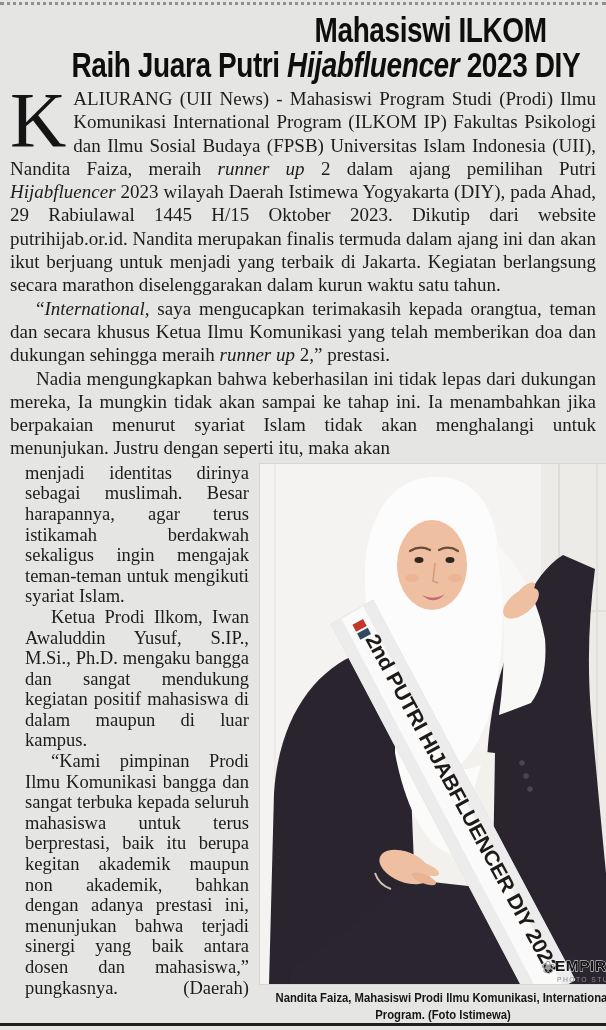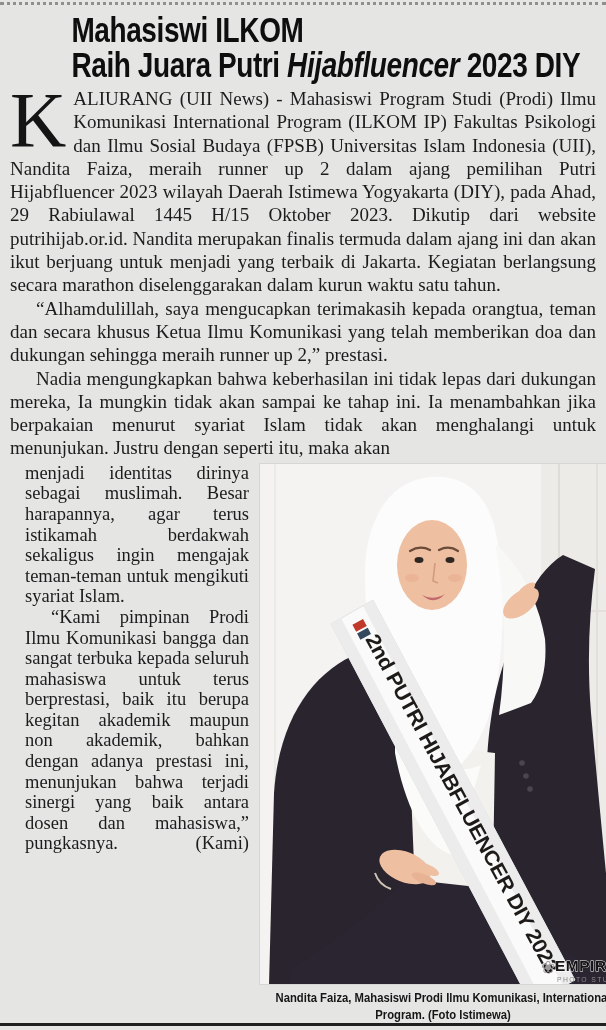--- a/index.html
+++ b/index.html
@@ -7,36 +7,36 @@
     position:relative; width:606px; height:1030px;
     background:#e5e5e4; overflow:hidden;
     color:#1c1c1c;
   }
   .top-dotted {
     position:absolute; top:2px; left:0; width:606px; height:0;
     border-top:3px dotted #8f8f8f;
   }
   
   .headline {
-    margin-top:12px; text-align:left;
+    margin-top:12px; text-align:right;
     font-family:"Liberation Sans", sans-serif; font-weight:bold; color:#0e0e0e;padding-left:12px;
   }
   .hl-inner {
     transform:scaleX(0.80); transform-origin:center top;
     white-space:nowrap; font-size:35px; line-height:35px; letter-spacing:-0.5px;
   }
   .hl-italic { font-style:italic; }
   
   .body-text {
     margin-top:5px; padding:0 10px;
     font-family:"Liberation Serif", serif; text-align:justify;
   }
   .fw { font-size:19px; line-height:23.3px; margin:0; }
   .indent { text-indent:26px; }
-  .it { }
+  .it { font-style:italic; }
   .dropcap {
     float:left; font-size:78px; line-height:60px; height:66px;
     padding:3px 7px 0 0; font-weight:normal; color:#141414;
   }
   .columns { display:flex; gap:10px; padding:0 25px; margin-top:3px; }
   .leftcol {
     width:224px; flex:none;
     font-family:"Liberation Serif", serif; text-align:justify;
     font-size:18.5px; line-height:20.6px;
   }
@@ -64,29 +64,30 @@
   <div class="headline">
     <div class="hl-inner">
       <div>Mahasiswi ILKOM</div>
       <div><span>Raih Juara Putri </span><span class="hl-italic">Hijabfluencer</span><span> 2023 DIY</span></div>
     </div>
   </div>
 
   <div class="body-text">
     <p class="fw"><span class="dropcap">K</span><span>ALIURANG (UII News) - Mahasiswi Program Studi (Prodi) Ilmu Komunikasi International Program (ILKOM IP) Fakultas Psikologi dan Ilmu Sosial Budaya (FPSB) Universitas Islam Indonesia (UII), Nandita Faiza, meraih </span><span class="it">runner up</span><span> 2 dalam ajang pemilihan Putri </span><span class="it">Hijabfluencer</span><span> 2023 wilayah Daerah Istimewa Yogyakarta (DIY), pada Ahad, 29 Rabiulawal 1445 H/15 Oktober 2023. Dikutip dari website putrihijab.or.id. Nandita merupakan finalis termuda dalam ajang ini dan akan ikut berjuang untuk menjadi yang terbaik di Jakarta. Kegiatan berlangsung secara marathon diselenggarakan dalam kurun waktu satu tahun.</span></p>
 
-    <p class="fw indent"><span>“</span><span class="it">Alhamdulillah,</span><span> saya mengucapkan terimakasih kepada orangtua, teman dan secara khusus Ketua Ilmu Komunikasi yang telah memberikan doa dan dukungan sehingga meraih </span><span class="it">runner up</span><span> 2,” prestasi.</span></p>
+    <p class="fw indent"><span>“</span><span class="it">International,</span><span> saya mengucapkan terimakasih kepada orangtua, teman dan secara khusus Ketua Ilmu Komunikasi yang telah memberikan doa dan dukungan sehingga meraih </span><span class="it">runner up</span><span> 2,” prestasi.</span></p>
 
     <p class="fw indent">Nadia mengungkapkan bahwa keberhasilan ini tidak lepas dari dukungan mereka, Ia mungkin tidak akan sampai ke tahap ini. Ia menambahkan jika berpakaian menurut syariat Islam tidak akan menghalangi untuk menunjukan. Justru dengan seperti itu, maka akan</p>
   </div>
 
   <div class="columns">
     <div class="leftcol">
       <p>menjadi identitas dirinya sebagai muslimah. Besar harapannya, agar terus istikamah berdakwah sekaligus ingin mengajak teman-teman untuk mengikuti syariat Islam.</p>
-      <p class="indent"><span>“Kami pimpinan Prodi Ilmu Komunikasi bangga dan sangat terbuka kepada seluruh mahasiswa untuk terus berprestasi, baik itu berupa kegitan akademik maupun non akademik, bahkan dengan adanya prestasi ini, menunjukan bahwa terjadi sinergi yang baik antara dosen dan mahasiswa,” pungkasnya.</span><span class="byline">(Kami)</span></p>
+      <p class="indent">Ketua Prodi Ilkom, Iwan Awaluddin Yusuf, S.IP., M.Si., Ph.D. mengaku bangga dan sangat mendukung kegiatan positif mahasiswa di dalam maupun di luar kampus.</p>
+      <p class="indent"><span>“Kami pimpinan Prodi Ilmu Komunikasi bangga dan sangat terbuka kepada seluruh mahasiswa untuk terus berprestasi, baik itu berupa kegitan akademik maupun non akademik, bahkan dengan adanya prestasi ini, menunjukan bahwa terjadi sinergi yang baik antara dosen dan mahasiswa,” pungkasnya.</span><span class="byline">(Daerah)</span></p>
     </div>
 
     <div class="rightcol">
       <svg class="photo-svg" viewBox="0 0 368 522">
 
         <g>
           <rect x="0" y="0" width="368" height="522" fill="#f4f3f1"></rect>
           <rect x="282" y="0" width="86" height="522" fill="#edebe8"></rect>
           <line x1="300" y1="0" x2="300" y2="522" stroke="#dfdcd8" stroke-width="2"></line>
           <line x1="338" y1="0" x2="338" y2="522" stroke="#e3e0dc" stroke-width="2"></line>

